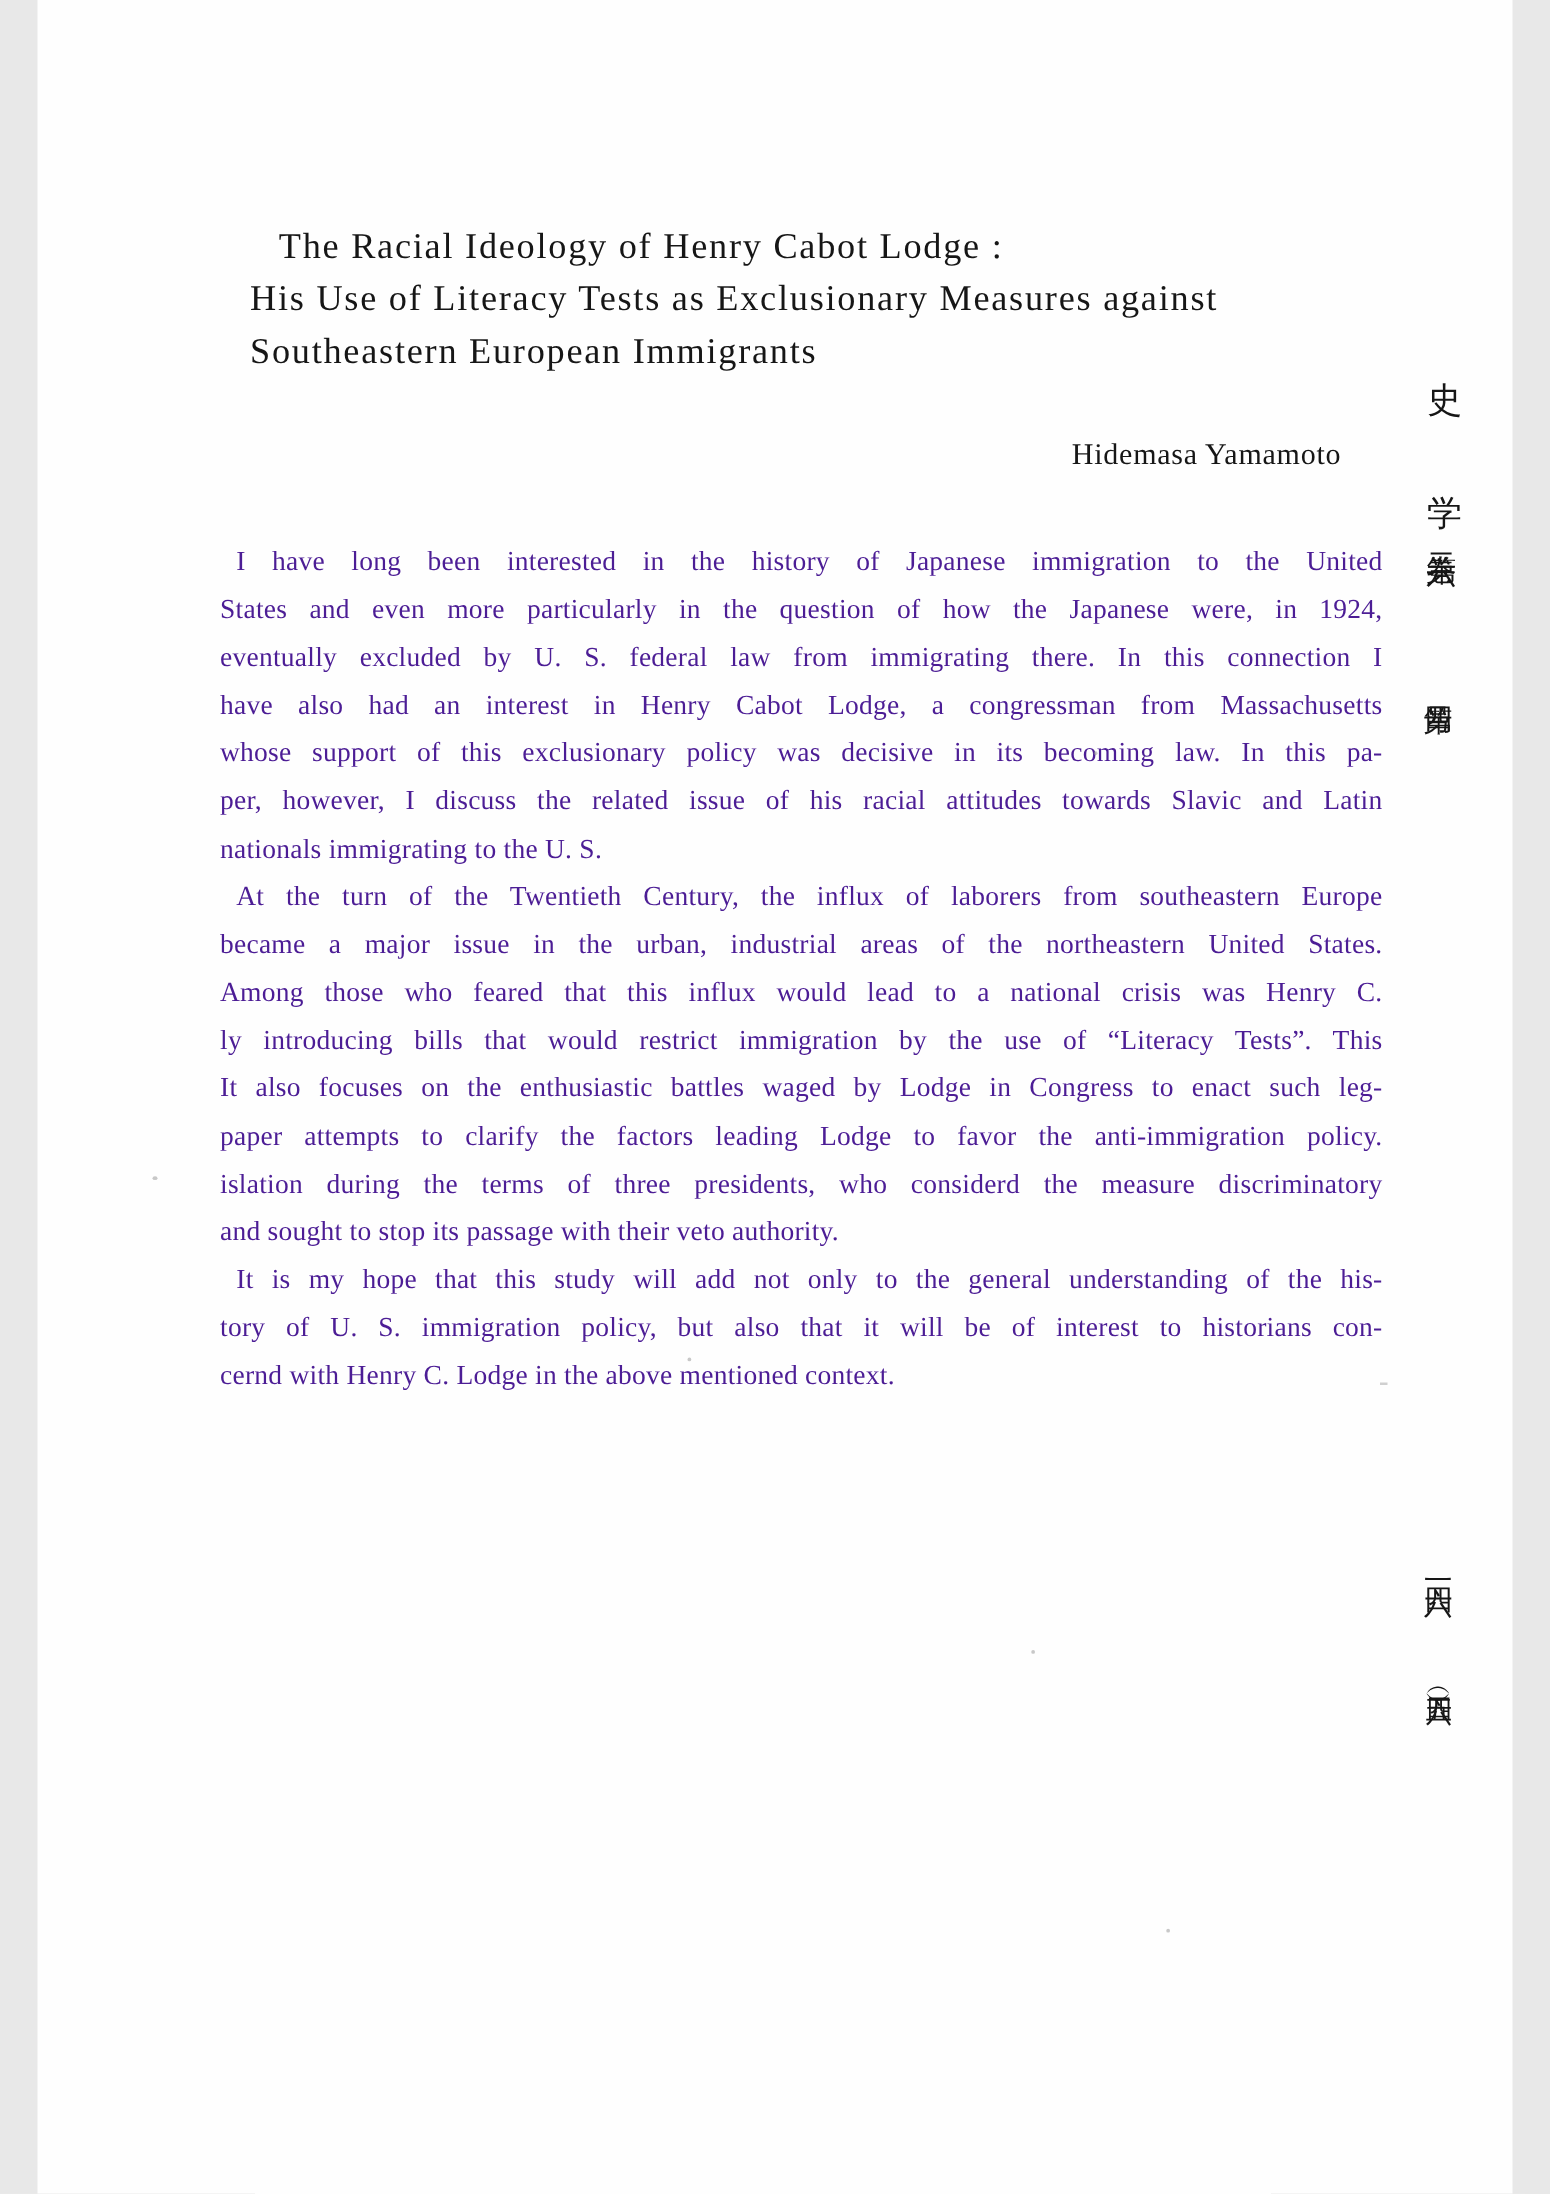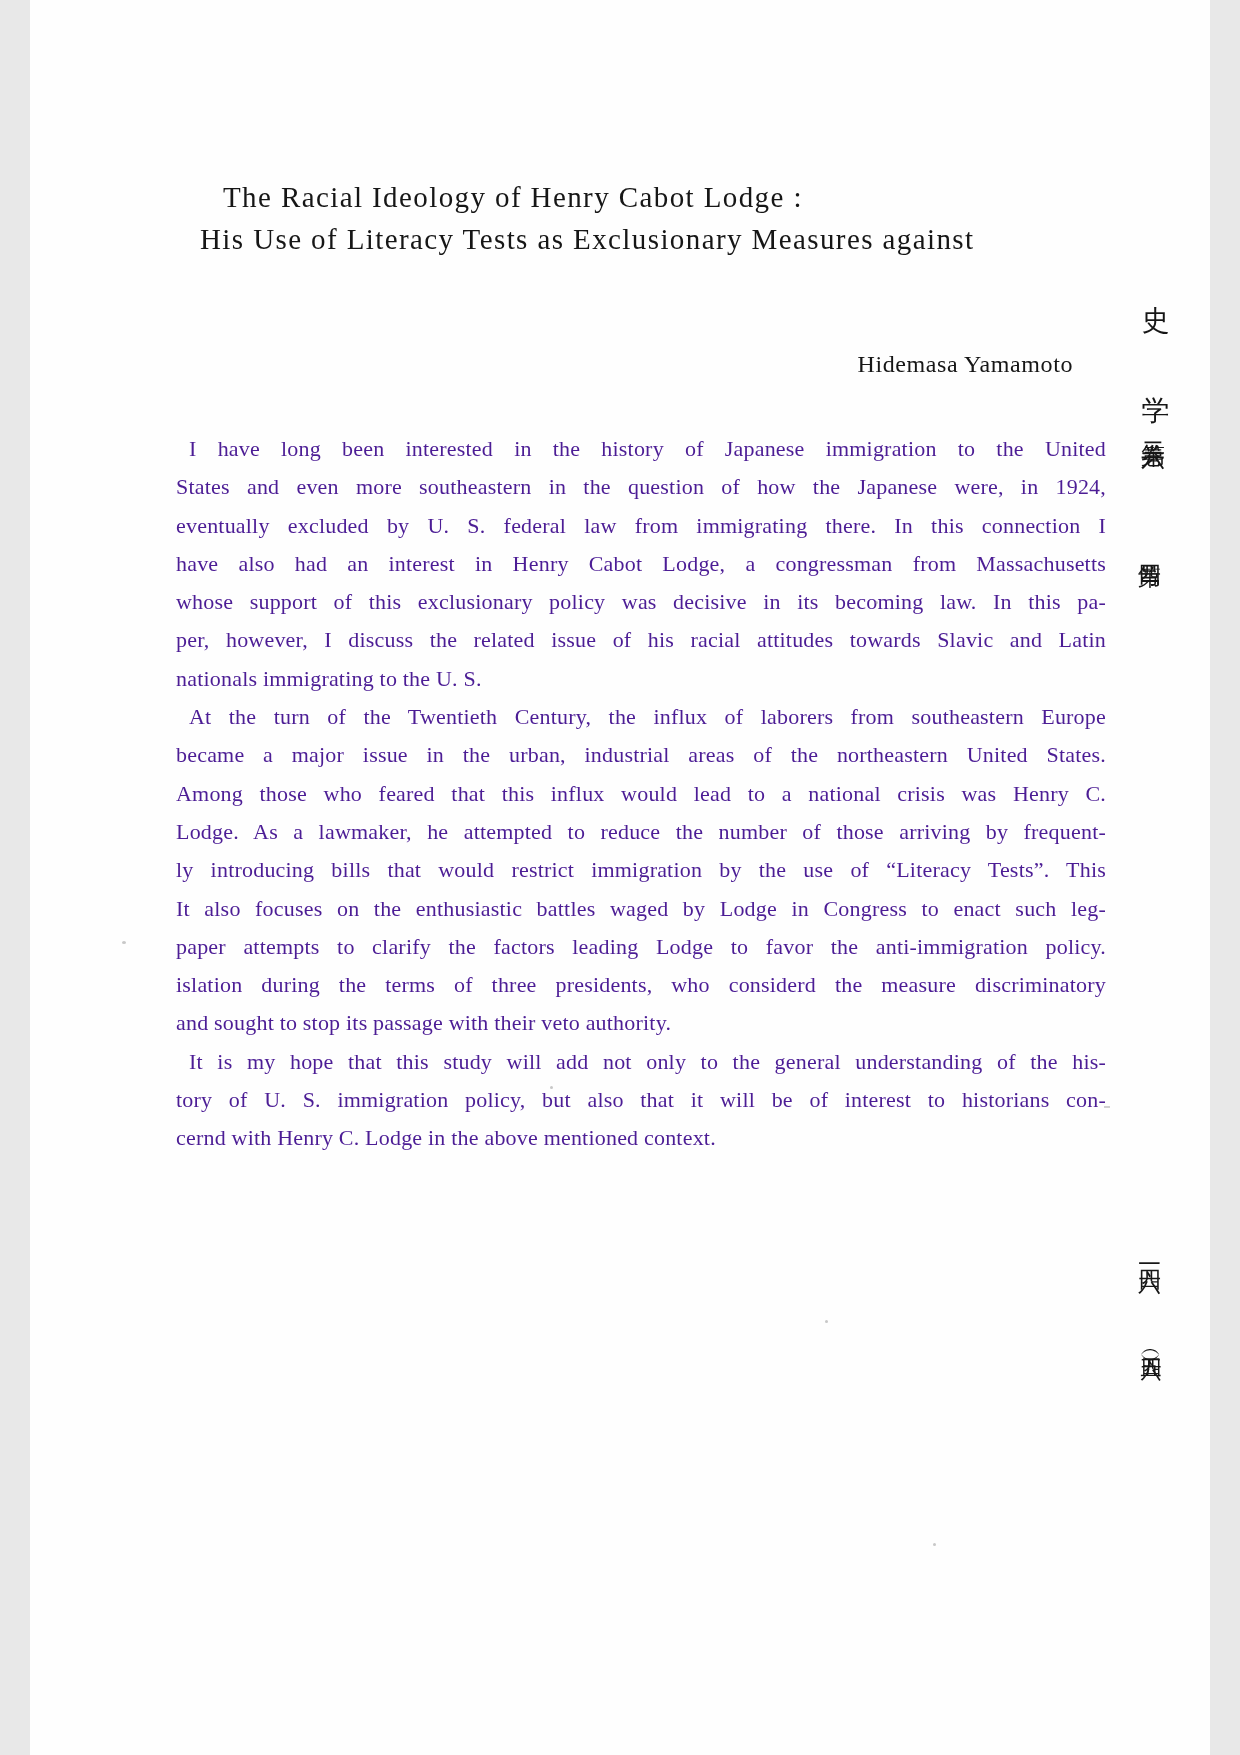--- a/index.html
+++ b/index.html
@@ -105,36 +105,36 @@
   .speck.s6 { left: 1074px; top: 1106px; width: 6px; height: 2px; border-radius: 0; opacity: 0.45; }
 </style>
 </head>
 <body>
 
 <div class="page">
 
   <header class="title-block">
     <div class="title-line first">The Racial Ideology of Henry Cabot Lodge :</div>
     <div class="title-line">His Use of Literacy Tests as Exclusionary Measures against</div>
+    <div class="title-line">Southeastern European Immigrants</div>
   </header>
 
   <div class="author-line">Hidemasa Yamamoto</div>
 
   <div class="body-text" id="body-text">
       <div class="bline para-first">I have long been interested in the history of Japanese immigration to the United</div>
-      <div class="bline">States and even more southeastern in the question of how the Japanese were, in 1924,</div>
+      <div class="bline">States and even more particularly in the question of how the Japanese were, in 1924,</div>
       <div class="bline">eventually excluded by U. S. federal law from immigrating there. In this connection I</div>
       <div class="bline">have also had an interest in Henry Cabot Lodge, a congressman from Massachusetts</div>
       <div class="bline">whose support of this exclusionary policy was decisive in its becoming law. In this pa-</div>
       <div class="bline">per, however, I discuss the related issue of his racial attitudes towards Slavic and Latin</div>
       <div class="bline para-last">nationals immigrating to the U. S.</div>
       <div class="bline para-first">At the turn of the Twentieth Century, the influx of laborers from southeastern Europe</div>
       <div class="bline">became a major issue in the urban, industrial areas of the northeastern United States.</div>
       <div class="bline">Among those who feared that this influx would lead to a national crisis was Henry C.</div>
-      <div class="bline">Lodge. As a lawmaker, he attempted to reduce the number of those arriving by frequent-</div>
       <div class="bline">ly introducing bills that would restrict immigration by the use of “Literacy Tests”. This</div>
       <div class="bline">It also focuses on the enthusiastic battles waged by Lodge in Congress to enact such leg-</div>
       <div class="bline">paper attempts to clarify the factors leading Lodge to favor the anti-immigration policy.</div>
       <div class="bline">islation during the terms of three presidents, who considerd the measure discriminatory</div>
       <div class="bline para-last">and sought to stop its passage with their veto authority.</div>
       <div class="bline para-first">It is my hope that this study will add not only to the general understanding of the his-</div>
       <div class="bline">tory of U. S. immigration policy, but also that it will be of interest to historians con-</div>
       <div class="bline para-last">cernd with Henry C. Lodge in the above mentioned context.</div>
     </div>
 

